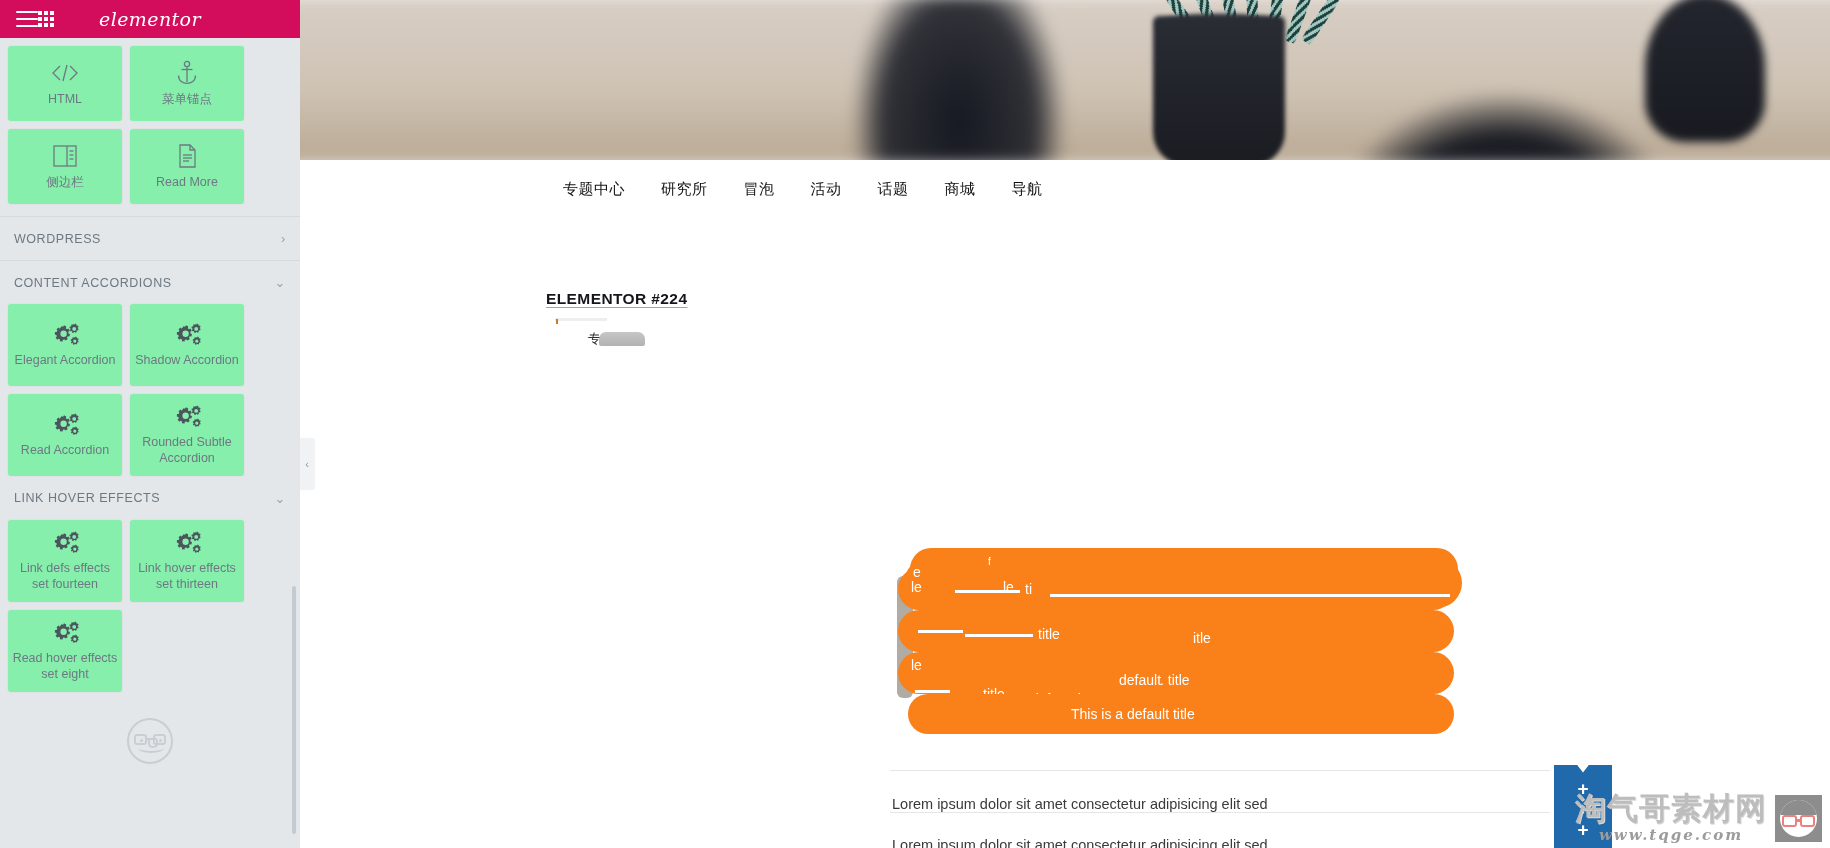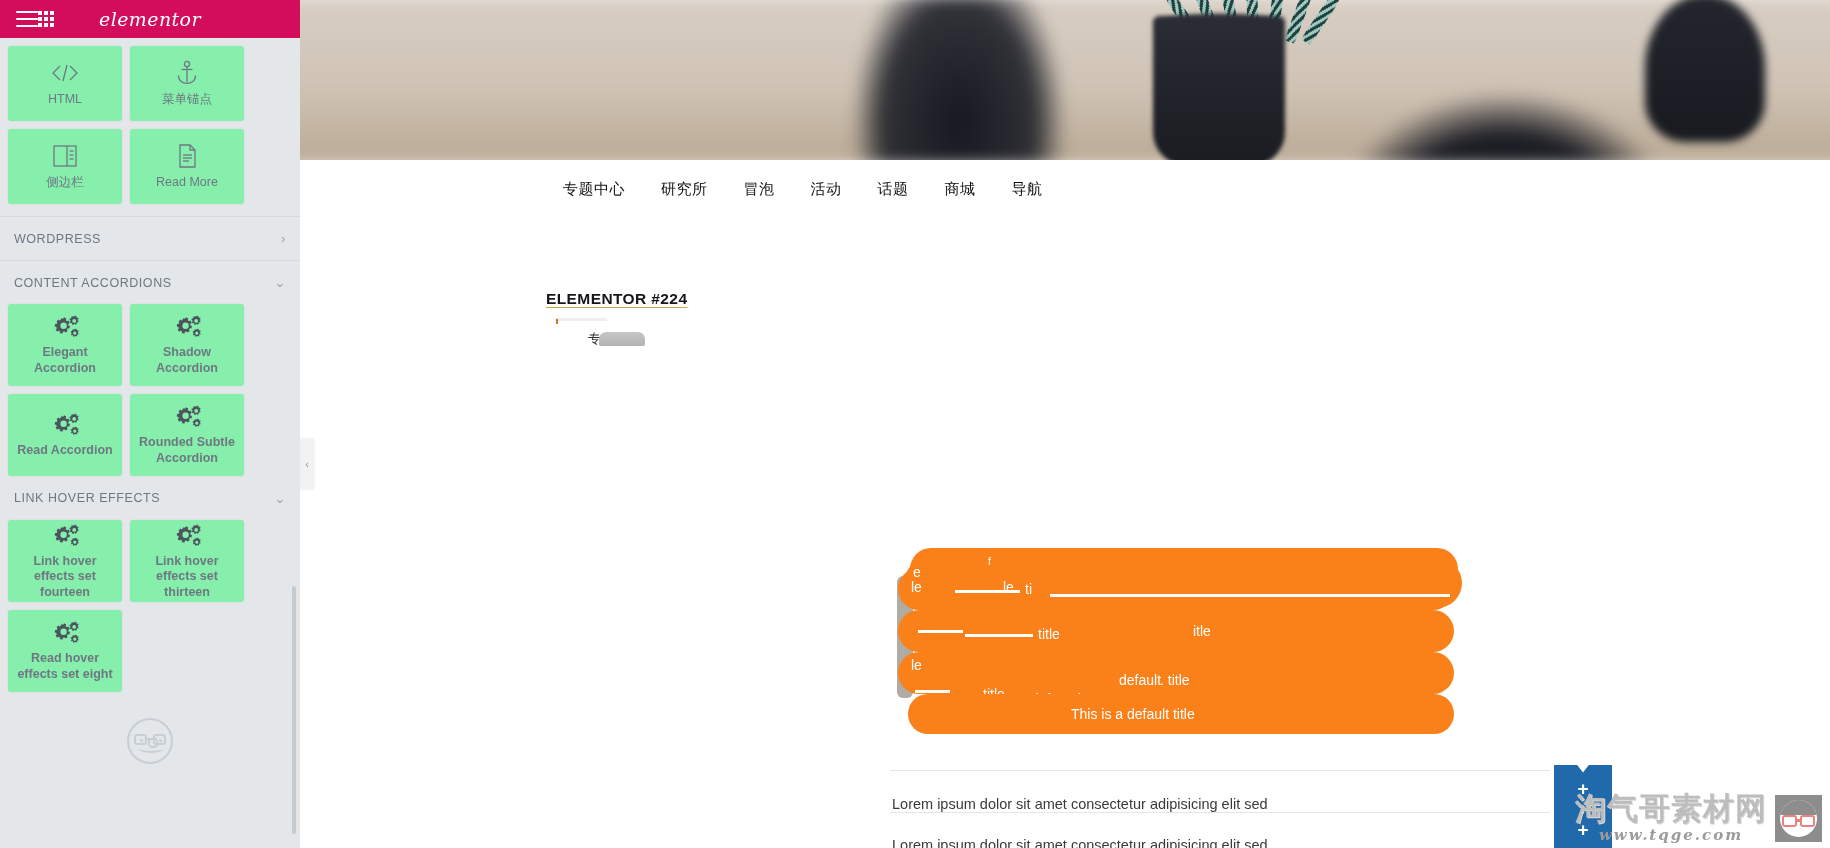--- a/index.html
+++ b/index.html
@@ -32,21 +32,21 @@
   #panel-scroll { height: 810px; overflow: hidden; position: relative; padding-bottom: 10px;}
 
   .widget-grid { display:flex; flex-wrap:wrap; padding: 0 8px; gap:8px 8px; }
   .widget {
     width: 114px; height: 75px; background:#86efac; border-radius:3px;
     display:flex; flex-direction:column; justify-content:center;
     cursor:pointer; box-shadow:0 0 0 1px rgba(0,0,0,0.02);
   }
   .widget .wi { color:#6d7882; margin-bottom:6px; display:flex; align-items:center; justify-content:center; height:26px;}
   .widget .wlabel { font-size:12.5px; color:#6d7882; text-align:center; line-height:1.25; padding:0 4px;}
-  .widget.tall { height: 82px; font-weight: bold; }
+  .widget.tall { height: 82px; }
 
   .section-head {
     display:flex; align-items:center; justify-content:space-between;
     padding: 0 14px; height: 44px; cursor:pointer;
     font-size:12.5px; letter-spacing:.55px; color:#6d7882;
     border-top:1px solid #d5dadd;
   }
   .section-head.noborder { border-top: none; }
   .chev { color:#9aa4ad; font-size:13px; }
 
@@ -315,21 +315,21 @@
       </div>
       <div class="widget-grid">
         <div class="widget tall">
           <span class="wi">
             <svg width="30" height="26" viewBox="0 0 30 26" fill="#4c545e">
               <path d="M11.5 5.2l1.6.5.9-1.4 2.3 1.3-.5 1.6 1.3 1 1.5-.7 1.1 2.4-1.4.9.1 1.6 1.6.5-.6 2.6-1.6-.2-.9 1.4.9 1.4-2.2 1.5-1.1-1.2-1.6.4-.3 1.6-2.7-.2.1-1.6-1.4-.8-1.4.9-1.6-2.1 1.2-1.1-.4-1.6-1.6-.3.2-2.7 1.6.1.8-1.4-.9-1.4 2.1-1.6 1.1 1.2zM13.6 9.6a3.2 3.2 0 100 6.4 3.2 3.2 0 000-6.4z"></path>
               <path d="M23.6 3.3l1 .2.4-.9 1.5.6-.2 1 .8.6.9-.3.6 1.5-.9.4v1l.9.4-.5 1.6-1-.2-.6.8.4.9-1.4.8-.6-.8-1 .1-.3.9-1.6-.4.2-1-.8-.6-.9.4-.8-1.4.8-.6-.1-1-.9-.3.3-1.6 1 .1.6-.8-.4-.9zM24.2 6a1.9 1.9 0 100 3.8 1.9 1.9 0 000-3.8z"></path>
               <path d="M24.3 16.2l.9.2.4-.8 1.3.6-.2.9.7.5.8-.3.5 1.3-.8.4v.9l.8.3-.4 1.4-.9-.2-.5.7.3.8-1.2.7-.5-.7-.9.1-.3.8-1.4-.3.2-.9-.7-.5-.8.3-.7-1.2.7-.5-.1-.9-.8-.3.3-1.4.9.1.5-.7-.3-.8zM24.8 18.6a1.6 1.6 0 100 3.2 1.6 1.6 0 000-3.2z"></path>
             </svg>
           </span>
-          <span class="wlabel">Link hover effects set fourteen</span>
+          <span class="wlabel">Link defs effects set fourteen</span>
         </div>
         <div class="widget tall">
           <span class="wi">
             <svg width="30" height="26" viewBox="0 0 30 26" fill="#4c545e">
               <path d="M11.5 5.2l1.6.5.9-1.4 2.3 1.3-.5 1.6 1.3 1 1.5-.7 1.1 2.4-1.4.9.1 1.6 1.6.5-.6 2.6-1.6-.2-.9 1.4.9 1.4-2.2 1.5-1.1-1.2-1.6.4-.3 1.6-2.7-.2.1-1.6-1.4-.8-1.4.9-1.6-2.1 1.2-1.1-.4-1.6-1.6-.3.2-2.7 1.6.1.8-1.4-.9-1.4 2.1-1.6 1.1 1.2zM13.6 9.6a3.2 3.2 0 100 6.4 3.2 3.2 0 000-6.4z"></path>
               <path d="M23.6 3.3l1 .2.4-.9 1.5.6-.2 1 .8.6.9-.3.6 1.5-.9.4v1l.9.4-.5 1.6-1-.2-.6.8.4.9-1.4.8-.6-.8-1 .1-.3.9-1.6-.4.2-1-.8-.6-.9.4-.8-1.4.8-.6-.1-1-.9-.3.3-1.6 1 .1.6-.8-.4-.9zM24.2 6a1.9 1.9 0 100 3.8 1.9 1.9 0 000-3.8z"></path>
               <path d="M24.3 16.2l.9.2.4-.8 1.3.6-.2.9.7.5.8-.3.5 1.3-.8.4v.9l.8.3-.4 1.4-.9-.2-.5.7.3.8-1.2.7-.5-.7-.9.1-.3.8-1.4-.3.2-.9-.7-.5-.8.3-.7-1.2.7-.5-.1-.9-.8-.3.3-1.4.9.1.5-.7-.3-.8zM24.8 18.6a1.6 1.6 0 100 3.2 1.6 1.6 0 000-3.2z"></path>
             </svg>
           </span>
           <span class="wlabel">Link hover effects set thirteen</span>
@@ -410,21 +410,21 @@
           <span class="ghost-txt" style="left:15px; top:-4px;">e</span>
           <span class="ghost-txt" style="left:13px; top:11px;">le</span>
           <span class="ghost-txt" style="left:105px; top:11px;">le</span>
           <span class="ghost-txt" style="left:127px; top:13px;">ti</span>
           <span class="ghost-txt" style="left:90px; top:-12px; font-size:10px;">f</span>
           <div class="ghost-line" style="left:57px; top:22px; width:65px;"></div>
           <div class="ghost-line" style="left:152px; top:26px; width:400px;"></div>
         </div>
 
         <div class="obar" style="left:0px; top:62px; width:556px; height:42px;">
-          <span class="ghost-txt" style="left:295px; top:13px;">itle</span>
+          <span class="ghost-txt" style="left:295px; top:20px;">itle</span>
           <span class="ghost-txt" style="left:140px; top:16px;">title</span>
           <div class="ghost-line" style="left:20px; top:20px; width:45px;"></div>
           <div class="ghost-line" style="left:67px; top:24px; width:68px;"></div>
           <div class="ghost-line" style="left:50px; top:57px; width:160px;"></div>
           <div class="ghost-line" style="left:212px; top:52px; width:300px;"></div>
         </div>
 
         <div class="obar" style="left:0px; top:104px; width:556px; height:42px;">
           <span class="ghost-txt" style="left:13px; top:5px;">le</span>
           <span class="ghost-txt" style="left:221px; top:20px;">default</span>

